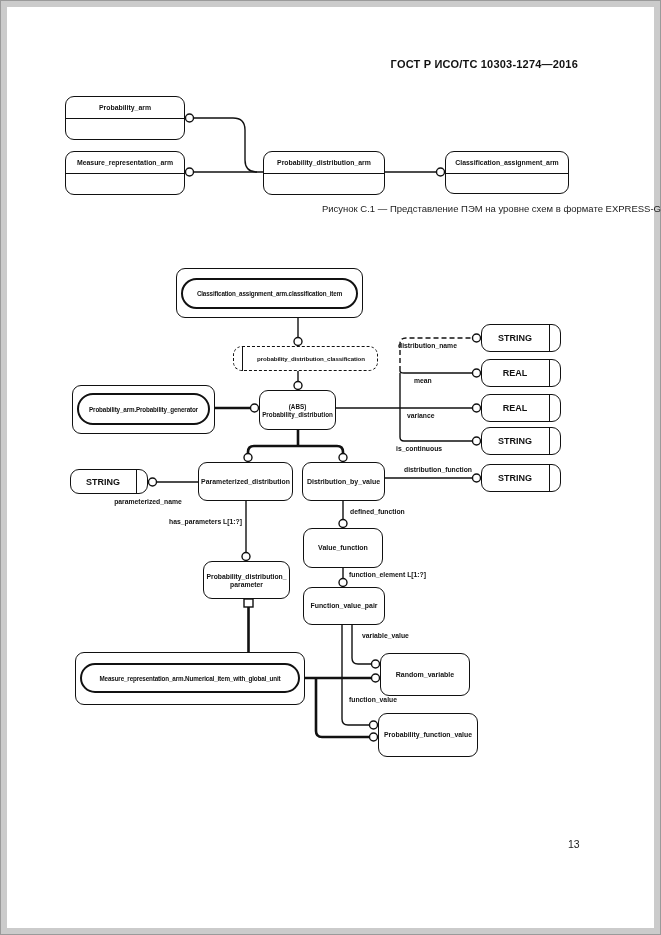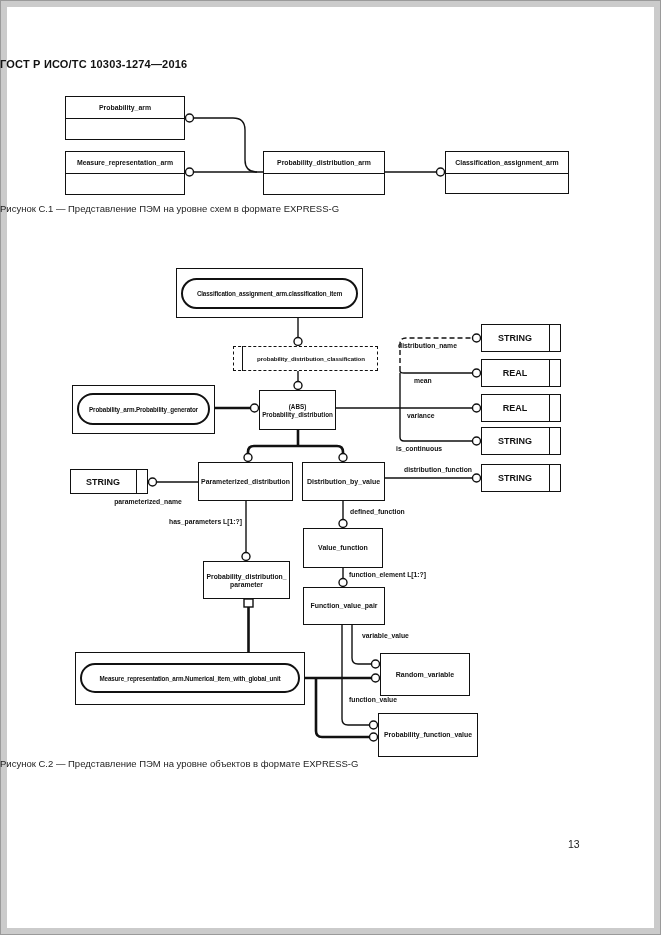--- a/index.html
+++ b/index.html
@@ -1,24 +1,24 @@
 <!DOCTYPE html>
 <html><head>
 <meta charset="utf-8">
 <style>
   html,body{margin:0;padding:0;}
   .page{
     position:relative;width:661px;height:935px;background:#fff;overflow:hidden;
     font-family:"Liberation Sans","DejaVu Sans",sans-serif;color:#111;
     box-shadow: inset 0 0 0 1px #9a9a9a, inset 0 0 0 7px #cbcbcb;
   }
-  .abs{position:absolute;box-sizing:border-box;}
-  .header-line{position:absolute;top:58px;left:0;width:578px;text-align:left;
+  .abs{position:absolute;box-sizing:border-box;border-radius:9px;}
+  .header-line{position:absolute;top:58px;left:0;width:578px;text-align:right;
     font-size:11px;font-weight:bold;letter-spacing:.2px;}
-  .caption{position:absolute;left:0;width:661px;text-align:left;font-size:9.5px;color:#1c1c1c;}
+  .caption{position:absolute;left:0;width:661px;text-align:right;font-size:9.5px;color:#1c1c1c;}
   .pagenum{position:absolute;left:568px;top:838px;font-size:10.5px;color:#1c1c1c;}
 
   
   .schema{border:1.7px solid #111;background:#fff;}
   .schema-title{height:21px;border-bottom:1.5px solid #111;display:flex;align-items:center;
     justify-content:center;font-size:6.9px;font-weight:bold;white-space:nowrap;}
 
   
   .entity{border:1.7px solid #111;background:#fff;display:flex;align-items:center;
     justify-content:center;text-align:center;font-weight:bold;font-size:7px;line-height:8px;}
@@ -186,16 +186,15 @@
   <span class="attr" style="left:407px;top:412px">variance</span>
   <span class="attr" style="left:396px;top:445px">is_continuous</span>
   <span class="attr" style="left:404px;top:466px">distribution_function</span>
   <span class="attr" style="left:103px;top:498px;width:90px;text-align:center">parameterized_name</span>
   <span class="attr" style="left:162px;top:518px;width:80px;text-align:right">has_parameters L[1:?]</span>
   <span class="attr" style="left:350px;top:508px">defined_function</span>
   <span class="attr" style="left:349px;top:571px">function_element L[1:?]</span>
   <span class="attr" style="left:362px;top:632px">variable_value</span>
   <span class="attr" style="left:349px;top:696px">function_value</span>
 
-  <div class="caption" style="top:758px">Рисунок С.2 — Представление ПЭМ на уровне объектов в формате EXPRESS-G</div>
 
   <div class="pagenum">13</div>
 </div>
 
 </body></html>

